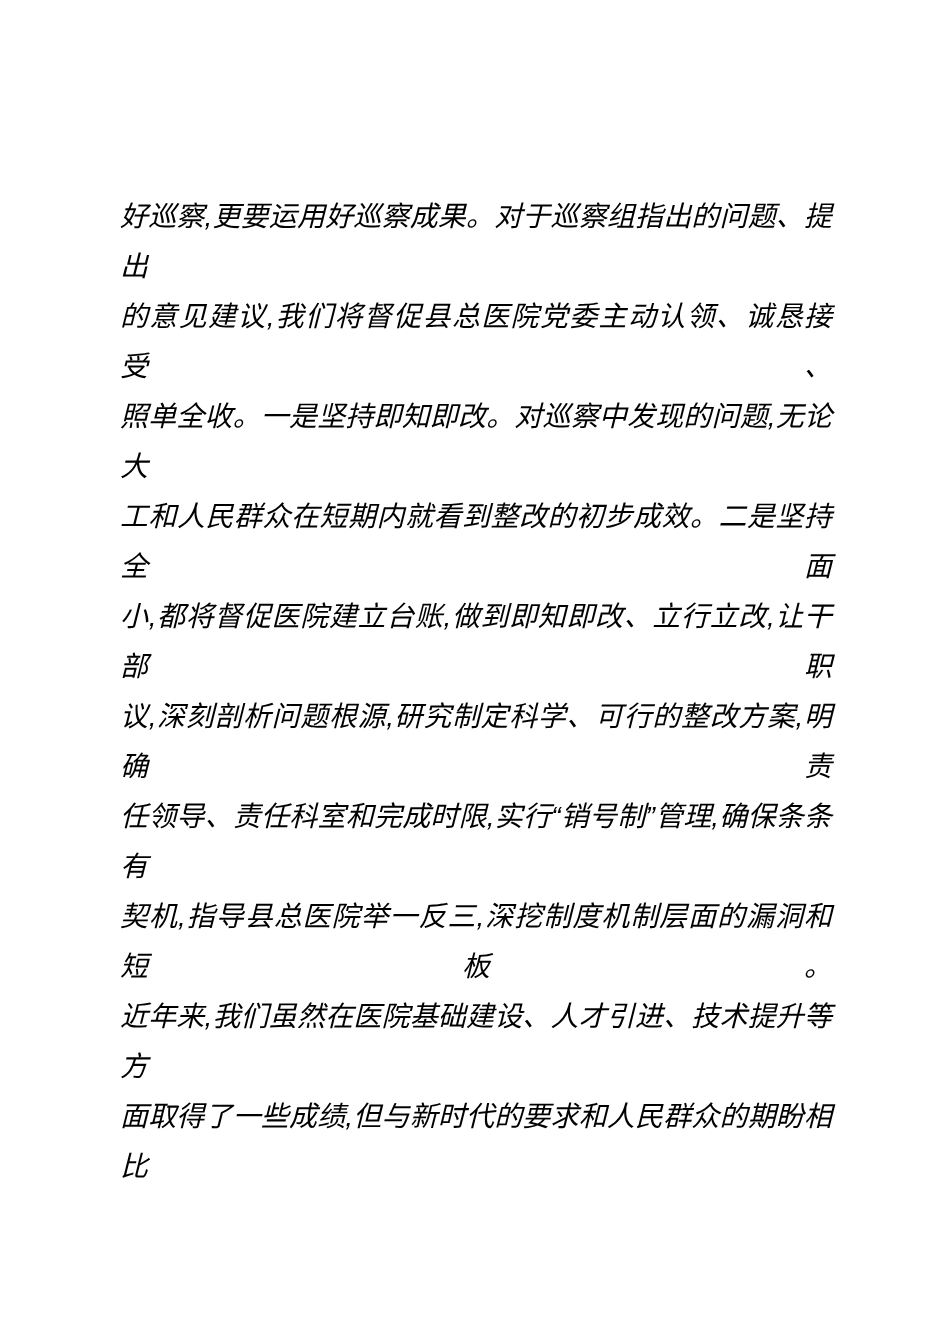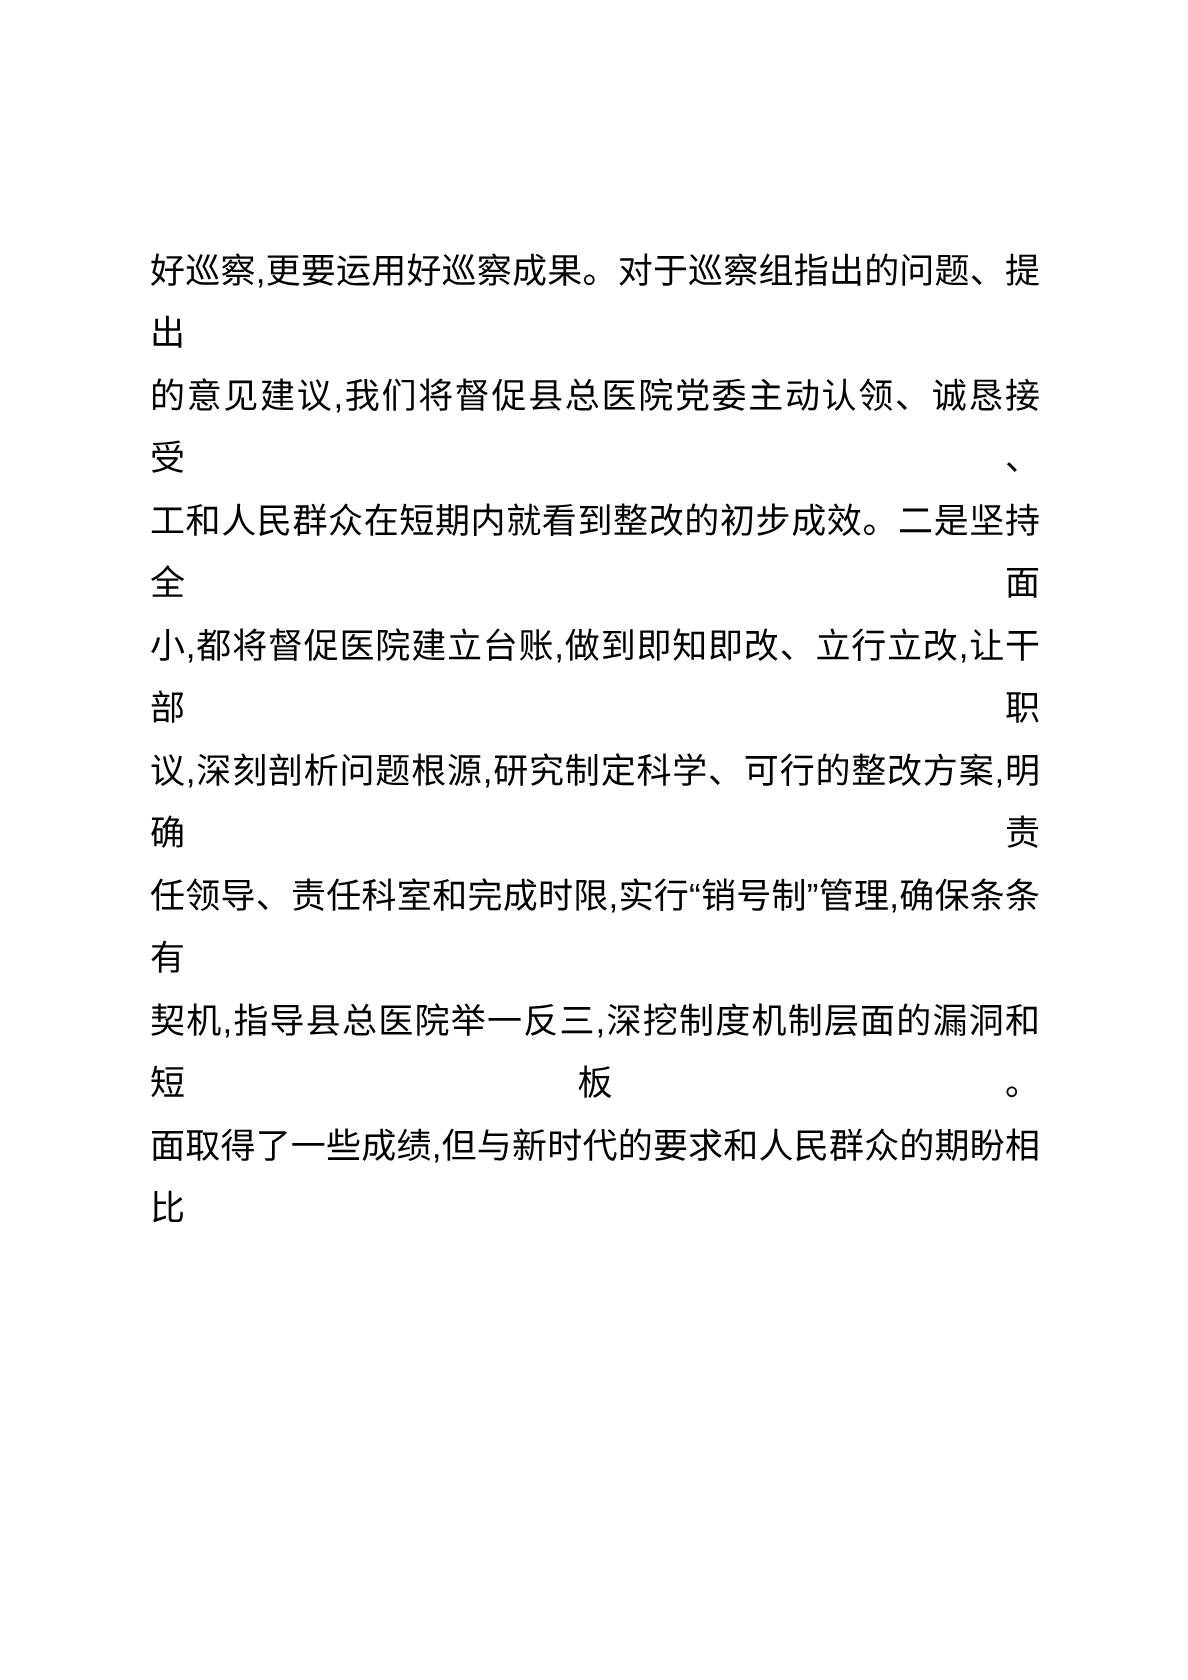--- a/index.html
+++ b/index.html
@@ -6,20 +6,21 @@
     margin: 0;
     padding: 0;
     background: #ffffff;
   }
   .page {
     position: relative;
     width: 950px;
     height: 1344px;
     background: #ffffff;
     overflow: hidden;
+    font-style: italic;
   }
   .textblock {
     position: absolute;
     left: 120px;
     top: 192px;
     width: 712px;
     color: #000000;
     font-family: "Liberation Sans", "DejaVu Sans", sans-serif;
     font-size: 28px;
     line-height: 50px;
@@ -36,23 +37,25 @@
   }
 </style>
 </head>
 <body>
 
 <div class="page">
   <div class="textblock">
 
     <div class="line">好巡察,更要运用好巡察成果。对于巡察组指出的问题、提出</div>
     <div class="line">的意见建议,我们将督促县总医院党委主动认领、诚恳接受、</div>
+    <div class="line">照单全收。一是坚持即知即改。对巡察中发现的问题,无论大</div>
     <div class="line">工和人民群众在短期内就看到整改的初步成效。二是坚持全面</div>
     <div class="line">小,都将督促医院建立台账,做到即知即改、立行立改,让干部职</div>
     <div class="line">议,深刻剖析问题根源,研究制定科学、可行的整改方案,明确责</div>
     <div class="line">任领导、责任科室和完成时限,实行“销号制”管理,确保条条有</div>
     <div class="line">契机,指导县总医院举一反三,深挖制度机制层面的漏洞和短板。</div>
+    <div class="line">近年来,我们虽然在医院基础建设、人才引进、技术提升等方</div>
     <div class="line">面取得了一些成绩,但与新时代的要求和人民群众的期盼相比</div>
 
     <div class="para-gap"></div>
 
   </div>
 </div>
 
 </body></html>

